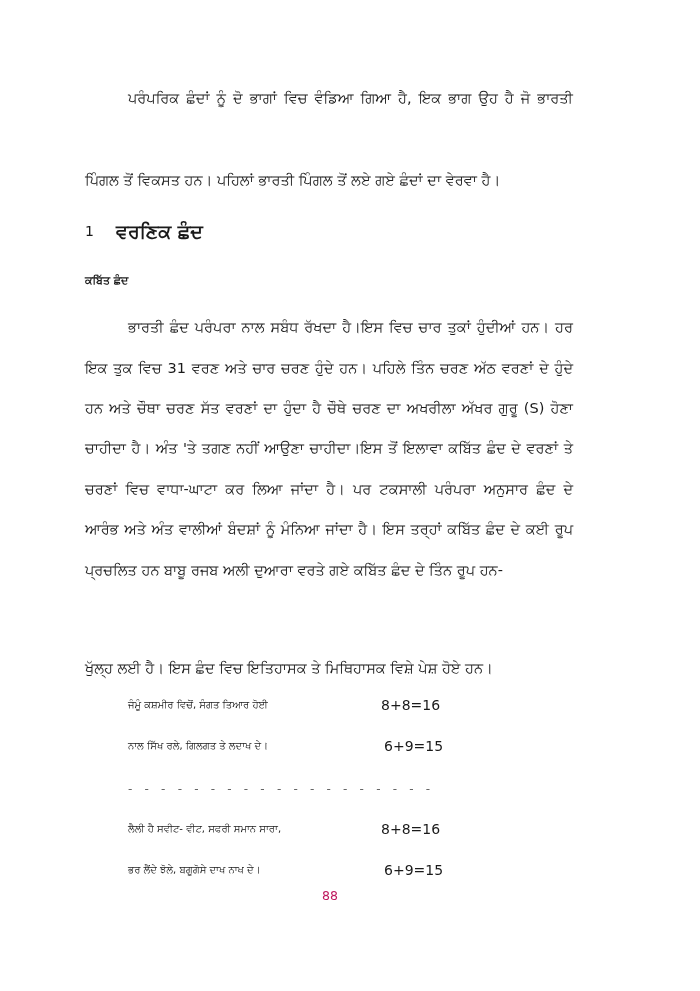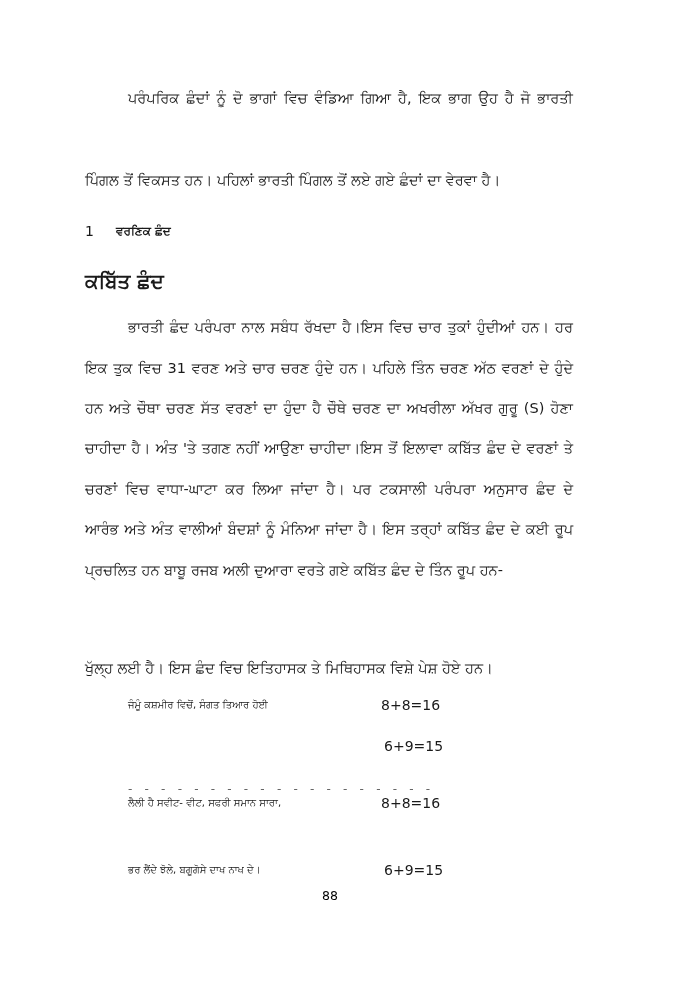--- a/index.html
+++ b/index.html
@@ -31,34 +31,34 @@
       white-space: nowrap;
       overflow: visible;
     }
     .justify {
       text-align: justify;
       text-align-last: justify;
     }
     .indent { left: 128px; width: 445px; }
     .heading {
       font-weight: bold;
-      font-size: 20px;
+      font-size: 11px;
     }
     .heading-num {
       position: absolute;
       left: 85px;
       font-size: 14px;
       line-height: 20px;
     }
     .heading-text {
       position: absolute;
       left: 116px;
       line-height: 20px;
       font-weight: bold;
-      font-size: 12px;
+      font-size: 19px;
     }
     .verse {
       position: absolute;
       left: 128px;
       font-size: 10px;
       line-height: 20px;
       white-space: nowrap;
     }
     .meter {
       position: absolute;
@@ -75,21 +75,21 @@
       letter-spacing: 4.2px;
       color: #666;
       line-height: 20px;
     }
     .page-number {
       position: absolute;
       left: 322px;
       top: 888px;
       font-size: 12.5px;
       line-height: 16px;
-      color: #000000;
+      color: #be185d;
     }
   </style>
 </head>
 <body>
 
 <div class="page">
 
   <div class="line justify indent" style="top:88px">ਪਰੰਪਰਿਕ ਛੰਦਾਂ ਨੂੰ ਦੋ ਭਾਗਾਂ ਵਿਚ ਵੰਡਿਆ ਗਿਆ ਹੈ, ਇਕ ਭਾਗ ਉਹ ਹੈ ਜੋ ਭਾਰਤੀ</div>
   <div class="line" style="top:170px">ਪਿੰਗਲ ਤੋਂ ਵਿਕਸਤ ਹਨ। ਪਹਿਲਾਂ ਭਾਰਤੀ ਪਿੰਗਲ ਤੋਂ ਲਏ ਗਏ ਛੰਦਾਂ ਦਾ ਵੇਰਵਾ ਹੈ।</div>
 
@@ -108,26 +108,27 @@
   <div class="line" style="top:560px">ਪ੍ਰਚਲਿਤ ਹਨ ਬਾਬੂ ਰਜਬ ਅਲੀ ਦੁਆਰਾ ਵਰਤੇ ਗਏ ਕਬਿੱਤ ਛੰਦ ਦੇ ਤਿੰਨ ਰੂਪ ਹਨ-</div>
   <div class="line justify" style="top:519px">ਆਰੰਭ ਅਤੇ ਅੰਤ ਵਾਲੀਆਂ ਬੰਦਸ਼ਾਂ ਨੂੰ  ਮੰਨਿਆ ਜਾਂਦਾ ਹੈ। ਇਸ ਤਰ੍ਹਾਂ ਕਬਿੱਤ ਛੰਦ ਦੇ ਕਈ ਰੂਪ</div>
   <div class="line" style="top:658px">ਖੁੱਲ੍ਹ ਲਈ ਹੈ। ਇਸ ਛੰਦ ਵਿਚ ਇਤਿਹਾਸਕ ਤੇ ਮਿਥਿਹਾਸਕ ਵਿਸ਼ੇ ਪੇਸ਼ ਹੋਏ ਹਨ।</div>
 
   <div>
     <div style="position:absolute; top:695px; left:0; width:700px; height:22px;">
       <span class="verse">ਜੰਮੂੰ ਕਸ਼ਮੀਰ ਵਿਚੋਂ, ਸੰਗਤ ਤਿਆਰ ਹੋਈ</span>
       <span class="meter">8+8=16</span>
     </div>
     <div style="position:absolute; top:736px; left:0; width:700px; height:22px;">
+      <span class="verse">ਨਾਲ ਸਿੱਖ ਰਲੇ, ਗਿਲਗਤ ਤੇ ਲਦਾਖ ਦੇ।</span>
       <span class="meter" style="left:384px">6+9=15</span>
     </div>
 
     <div class="dashes" style="top:779px">- - - - - - - - - - - - - - - - - - -</div>
 
-    <div style="position:absolute; top:793px; left:0; width:700px; height:22px;">
+    <div style="position:absolute; top:819px; left:0; width:700px; height:22px;">
       <span class="verse">ਲੈਲੀ ਹੈ ਸਵੀਟ- ਵੀਟ, ਸਫਰੀ ਸਮਾਨ ਸਾਰਾ,</span>
       <span class="meter">8+8=16</span>
     </div>
     <div style="position:absolute; top:860px; left:0; width:700px; height:22px;">
       <span class="verse">ਭਰ ਲੈਂਦੇ ਝੋਲੇ, ਬਗੂਗੋਸੇ ਦਾਖ ਨਾਖ ਦੇ।</span>
       <span class="meter" style="left:384px">6+9=15</span>
     </div>
   </div>
 
   <div class="page-number">88</div>

